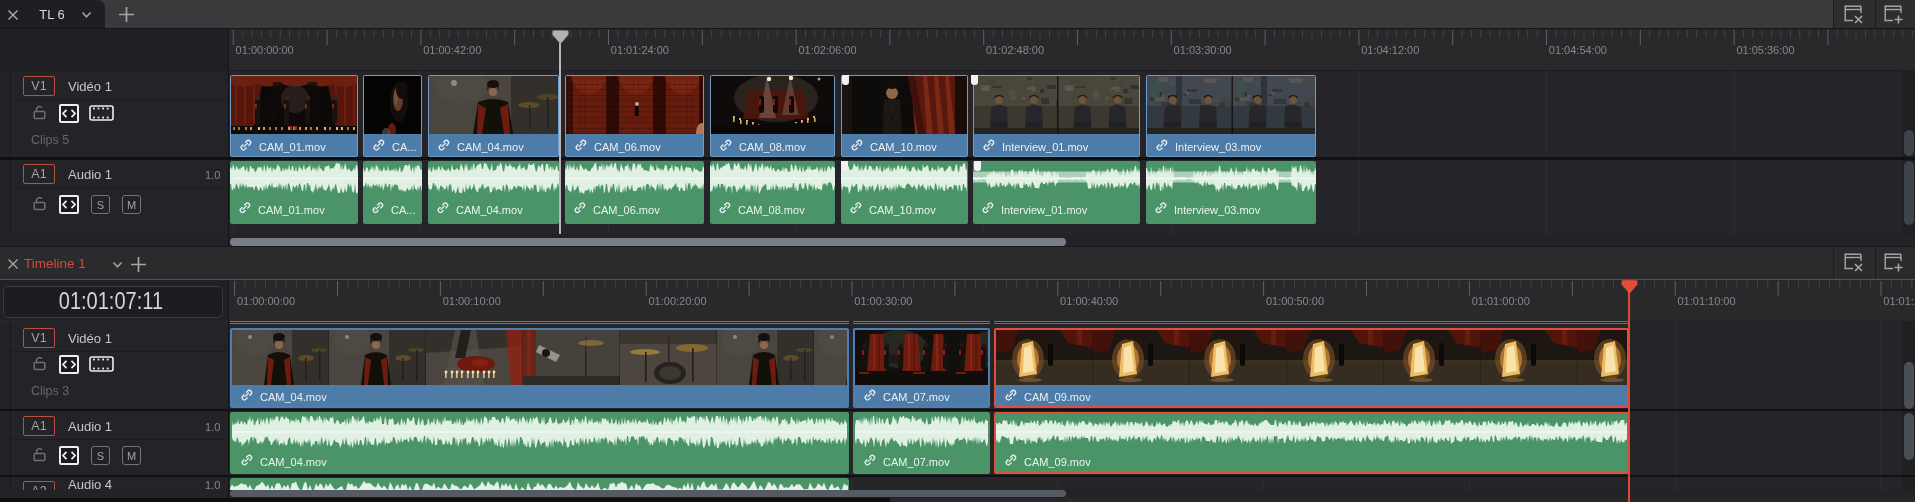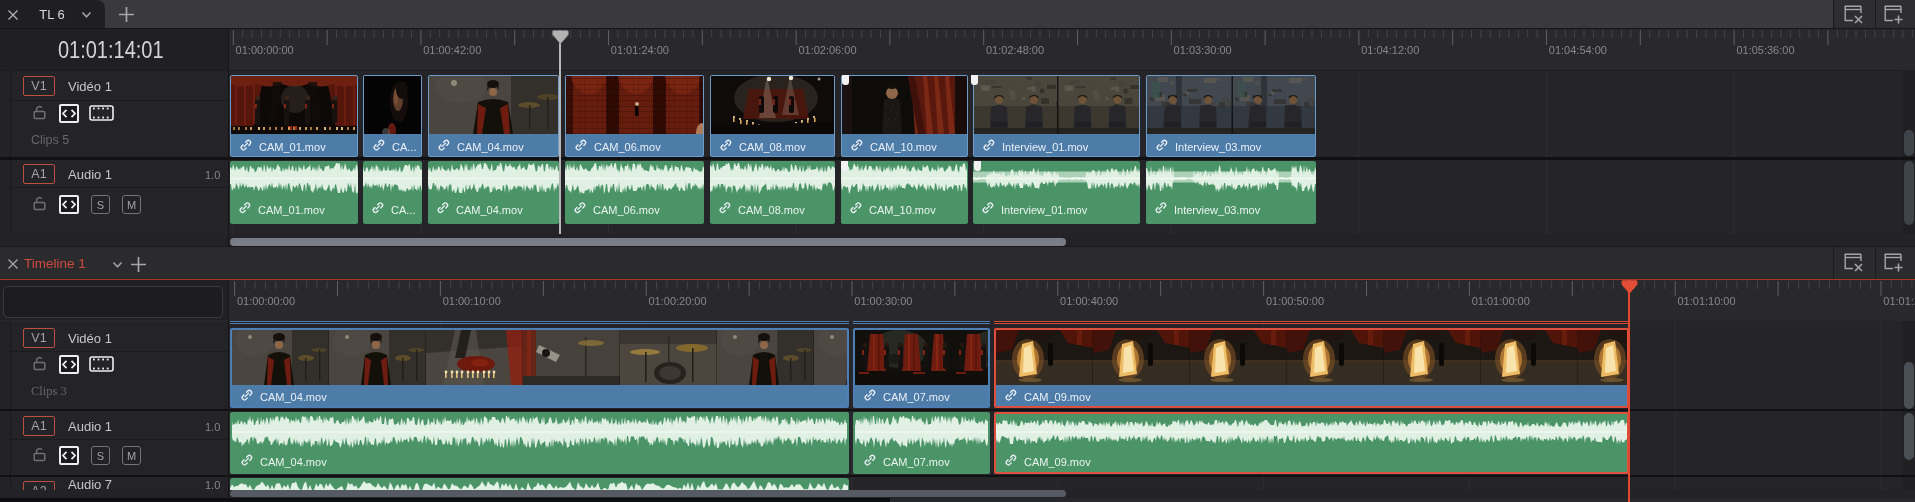--- a/index.html
+++ b/index.html
@@ -27,23 +27,20 @@
     <svg class="abs" style="left:1884px;top:5px;" width="22" height="20" viewBox="0 0 22 20">
       <g stroke="#a5a5a8" fill="none">
         <path d="M1,4.5 L17,4.5" stroke-width="1.4"></path>
         <path d="M17,1.2 L1.2,1.2 L1.2,15.5 L9,15.5" stroke-width="1.4"></path>
         <path d="M17,1.2 L17,8" stroke-width="1.4"></path>
         <path d="M14.5,10.5 L14.5,18.5 M10.5,14.5 L18.5,14.5" stroke-width="1.6"></path>
       </g>
     </svg>
     <div class="abs" style="left:0;top:28px;width:1915px;height:1px;background:#161618;"></div>
     <div class="abs" style="left:0;top:29px;width:228px;height:41px;background:#202024;"></div>
-    <div class="abs" style="left:0;top:29px;width:221px;height:41px;color:#d4d4d4;font-size:23px;padding-top:1px;display:flex;align-items:center;justify-content:center;">
-      <span style="transform:scaleX(0.87);display:inline-block;">01:01:14:01</span>
-    </div>
     <div class="abs" style="left:228.5px;top:29px;width:1687px;height:41px;background:#29292c;overflow:hidden;">
       <svg width="1687" height="41" viewBox="0 0 1687 41" style="position:absolute;left:0;top:0;">
         <rect x="3.8" y="1" width="1" height="15" fill="#606064"></rect>
         <rect x="13.2" y="1" width="1" height="8" fill="#434347"></rect>
         <rect x="22.6" y="1" width="1" height="8" fill="#434347"></rect>
         <rect x="31.9" y="1" width="1" height="8" fill="#434347"></rect>
         <rect x="41.3" y="1" width="1" height="8" fill="#434347"></rect>
         <rect x="50.7" y="1" width="1" height="8" fill="#434347"></rect>
         <rect x="60.1" y="1" width="1" height="8" fill="#434347"></rect>
         <rect x="69.5" y="1" width="1" height="8" fill="#434347"></rect>
@@ -899,20 +896,23 @@
       <g stroke="#a5a5a8" fill="none">
         <path d="M1,4.5 L17,4.5" stroke-width="1.4"></path>
         <path d="M17,1.2 L1.2,1.2 L1.2,15.5 L9,15.5" stroke-width="1.4"></path>
         <path d="M17,1.2 L17,8" stroke-width="1.4"></path>
         <path d="M14.5,10.5 L14.5,18.5 M10.5,14.5 L18.5,14.5" stroke-width="1.6"></path>
       </g>
     </svg>
     <div class="abs" style="left:0;top:278.5px;width:1915px;height:1.6px;background:#a53627;"></div>
     <div class="abs" style="left:0;top:280.1px;width:228px;height:40.4px;background:#212125;"></div>
     <div class="abs" style="left:3px;top:285.5px;width:220px;height:32px;background:#1d1d21;border:1px solid #3a3a3e;border-radius:5px;"></div>
+    <div class="abs" style="left:0;top:280px;width:221px;height:41px;color:#d6d6d6;font-size:23px;padding-top:1px;display:flex;align-items:center;justify-content:center;">
+      <span style="transform:scaleX(0.87);display:inline-block;">01:01:07:11</span>
+    </div>
     <div class="abs" style="left:228.5px;top:280.1px;width:1686.5px;height:40.4px;background:#29292c;overflow:hidden;">
       <svg width="1687" height="41" viewBox="0 0 1687 41" style="position:absolute;left:0;top:0;">
         <rect x="5.1" y="1" width="1" height="15" fill="#606064"></rect>
         <rect x="15.4" y="1" width="1" height="8" fill="#434347"></rect>
         <rect x="25.7" y="1" width="1" height="8" fill="#434347"></rect>
         <rect x="36.0" y="1" width="1" height="8" fill="#434347"></rect>
         <rect x="46.3" y="1" width="1" height="8" fill="#434347"></rect>
         <rect x="56.6" y="1" width="1" height="8" fill="#434347"></rect>
         <rect x="66.8" y="1" width="1" height="8" fill="#434347"></rect>
         <rect x="77.1" y="1" width="1" height="8" fill="#434347"></rect>
@@ -1118,42 +1118,42 @@
       <rect x="1" y="1" width="23" height="14" rx="2" fill="none" stroke="#eeeef0" stroke-width="1.6"></rect>
       <rect x="4.0" y="2.6" width="1.8" height="1.8" fill="#eeeef0"></rect>
       <rect x="8.6" y="2.6" width="1.8" height="1.8" fill="#eeeef0"></rect>
       <rect x="13.2" y="2.6" width="1.8" height="1.8" fill="#eeeef0"></rect>
       <rect x="17.8" y="2.6" width="1.8" height="1.8" fill="#eeeef0"></rect>
       <rect x="4.0" y="11.6" width="1.8" height="1.8" fill="#eeeef0"></rect>
       <rect x="8.6" y="11.6" width="1.8" height="1.8" fill="#eeeef0"></rect>
       <rect x="13.2" y="11.6" width="1.8" height="1.8" fill="#eeeef0"></rect>
       <rect x="17.8" y="11.6" width="1.8" height="1.8" fill="#eeeef0"></rect>
     </svg>
-    <div class="clipsn" style="left:31px;top:384px;font-family:Liberation Serif, serif;">Clips 3</div>
+    <div class="clipsn" style="left:31px;top:384px;">Clips 3</div>
     <div class="abs" style="left:0;top:408.5px;width:1915px;height:2.5px;background:#111113;"></div>
     <div class="badge" style="left:23px;top:416px;width:32px;height:20px;">A1</div>
     <div class="tname" style="left:68px;top:419px;">Audio 1</div>
     <div class="vol" style="left:205px;top:421px;">1.0</div>
     <div class="abs" style="left:10px;top:438.5px;width:218px;height:1px;background:#1c1c1f;"></div>
     <svg class="abs" style="left:32px;top:447px;" width="15" height="15" viewBox="0 0 15 15">
       <g stroke="#6f6f74" fill="none" stroke-width="1.5">
         <rect x="2.2" y="6.5" width="10.6" height="7" rx="1"></rect>
         <path d="M4.5,6.5 L4.5,4.4 a3,3 0 0 1 5.4,-1.6"></path>
       </g>
     </svg>
     <div class="asel" style="left:59px;top:446px;width:20px;height:19px;">
       <svg width="14" height="9" viewBox="0 0 14 9">
         <path d="M4.5,0.8 L1,4.5 L4.5,8.2 M9.5,0.8 L13,4.5 L9.5,8.2" stroke="#f0f0f2" stroke-width="1.7" fill="none"></path>
       </svg>
     </div>
     <div class="smbox" style="left:91px;top:446px;width:19px;height:19px;">S</div>
     <div class="smbox" style="left:122px;top:446px;width:19px;height:19px;">M</div>
     <div class="abs" style="left:0;top:474.5px;width:1915px;height:2.5px;background:#111113;"></div>
     <div class="badge" style="left:23px;top:481px;width:32px;height:20px;">A2</div>
-    <div class="tname" style="left:68px;top:477px;">Audio 7</div>
+    <div class="tname" style="left:68px;top:477px;">Audio 4</div>
     <div class="vol" style="left:205px;top:479px;">1.0</div>
     <div class="abs" style="left:230px;top:320.6px;width:618.5px;height:3.8px;background:#4d7fb5;">
       <div style="position:absolute;left:0;top:1.4px;width:100%;height:1.2px;background:#1f1f22;"></div>
     </div>
     <div class="abs" style="left:852.5px;top:320.6px;width:137.5px;height:3.8px;background:#4d7fb5;">
       <div style="position:absolute;left:0;top:1.4px;width:100%;height:1.2px;background:#1f1f22;"></div>
     </div>
     <div class="abs" style="left:993.5px;top:320.6px;width:635px;height:3.8px;background:#d34a38;">
       <div style="position:absolute;left:0;top:1.4px;width:100%;height:1.2px;background:#1f1f22;"></div>
     </div>

